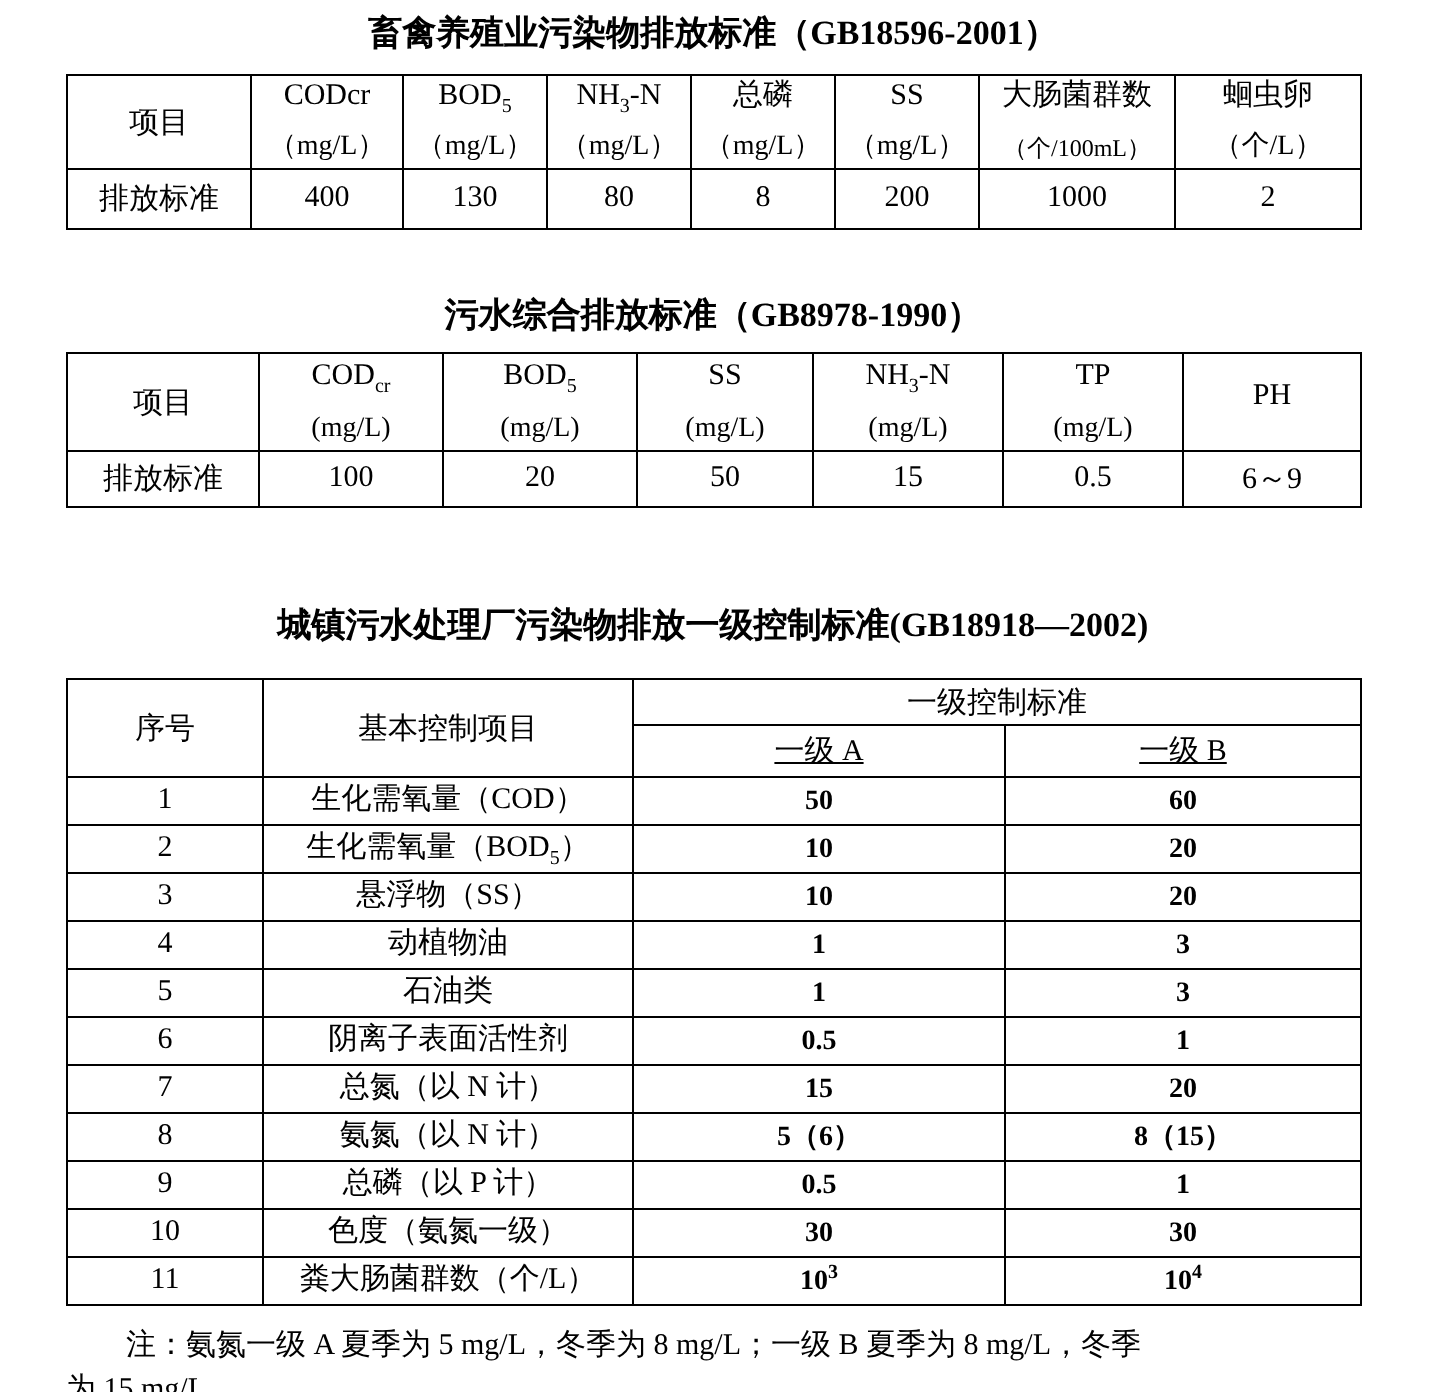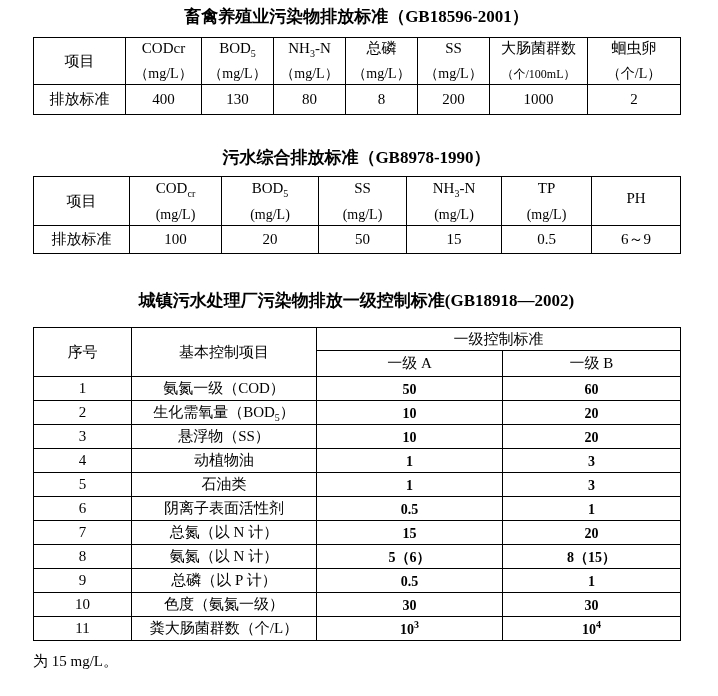--- a/index.html
+++ b/index.html
@@ -15,21 +15,21 @@
   .doc-title {
     width:647px;
     text-align:center;
     font-weight:bold;
     font-size:17px;
     line-height:22px;
     margin:0;
   }
   .t1-title { margin-bottom:9px; }
   .t2-title { margin-top:32px; margin-bottom:7px; }
-  .t3-title { margin-top:36px; margin-bottom:15px; }
+  .t3-title { margin-top:48px; margin-bottom:15px; }
 
   table {
     border-collapse:collapse;
     table-layout:fixed;
     width:647px;
   }
   th, td {
     border:1px solid #000;
     text-align:center;
     vertical-align:middle;
@@ -49,21 +49,21 @@
   .t1 th:nth-child(7) .hunit { font-size:12px; }
 
   
   .t2 .hdr-row { height:49px; }
   .t2 .data-row { height:28px; }
   .t2 .hname { line-height:21px; }
   .t2 .hunit { line-height:21px; font-size:14px; }
 
   
   .t3 .group-row { height:23px; }
-  .t3 .sub-row { height:26px; }
+  .t3 .sub-row { height:26px;text-decoration:underline; }
   .t3 tr.item-row { height:24px; }
   .t3 td, .t3 th { font-size:15px; }
   .t3 td.val { font-size:14px;font-weight:bold; }
 
   .note {
     width:655px;
     margin-top:9px;
     font-size:15px;
     line-height:22px;
   }
@@ -196,21 +196,21 @@
       <th rowspan="2">基本控制项目</th>
       <th colspan="2">一级控制标准</th>
     </tr>
     <tr class="sub-row">
       <th>一级 A</th>
       <th>一级 B</th>
     </tr>
 
     <tr class="item-row">
       <td>1</td>
-      <td><span>氨氮一级（COD）</span><sub></sub><span></span></td>
+      <td><span>生化需氧量（COD）</span><sub></sub><span></span></td>
       <td class="val"><span>50</span><sup></sup></td>
       <td class="val"><span>60</span><sup></sup></td>
     </tr>
     <tr class="item-row">
       <td>2</td>
       <td><span>生化需氧量（BOD</span><sub>5</sub><span>）</span></td>
       <td class="val"><span>10</span><sup></sup></td>
       <td class="val"><span>20</span><sup></sup></td>
     </tr>
     <tr class="item-row">
@@ -264,16 +264,17 @@
     <tr class="item-row">
       <td>11</td>
       <td><span>粪大肠菌群数（个/L）</span><sub></sub><span></span></td>
       <td class="val"><span>10</span><sup>3</sup></td>
       <td class="val"><span>10</span><sup>4</sup></td>
     </tr>
   </tbody>
     </table>
 
   <div class="note">
+    <div class="note-line1">注：氨氮一级 A 夏季为 5 mg/L，冬季为 8 mg/L；一级 B 夏季为 8 mg/L，冬季</div>
     <div>为 15 mg/L。</div>
   </div>
 
 </div>
 
 </body></html>

